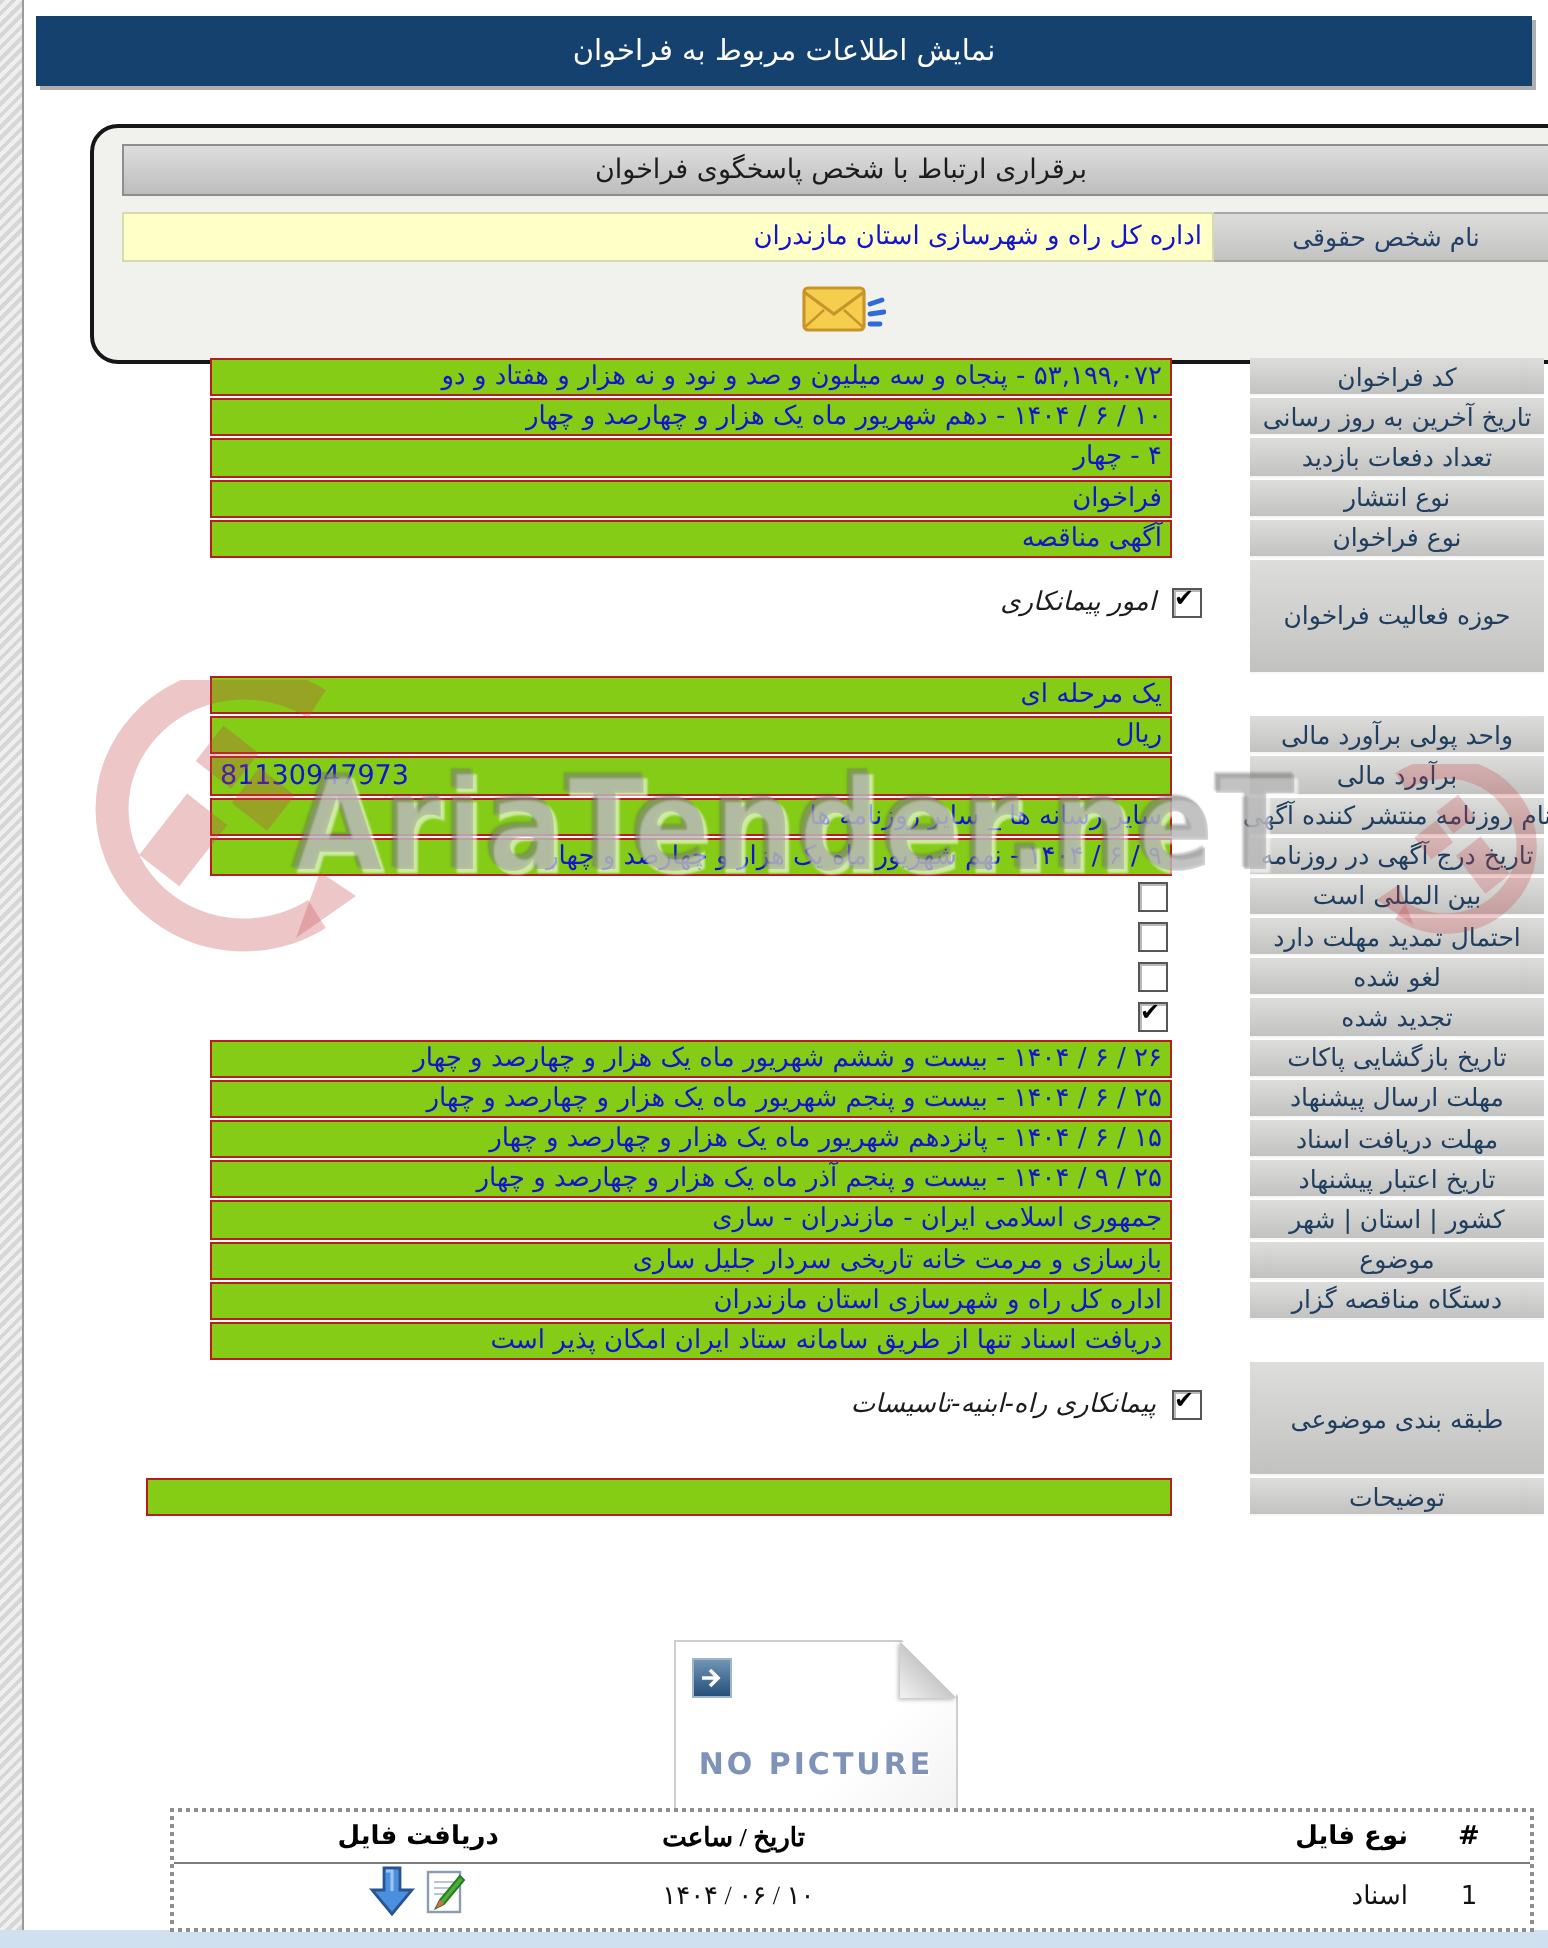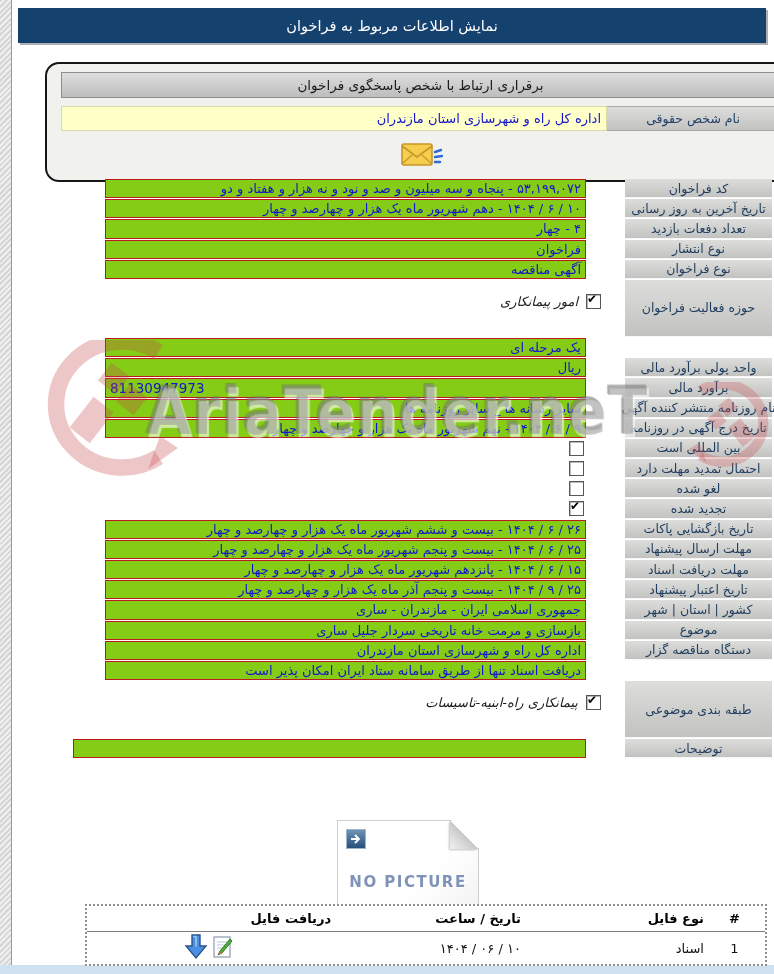--- a/index.html
+++ b/index.html
@@ -69,22 +69,22 @@
   .nopic .txt{position:absolute;left:0;right:0;top:52px;text-align:center;color:#7f93b8;
     font-weight:bold;font-size:15px;letter-spacing:1.5px;text-shadow:1px 1px 0 #fff;}
   
   .files{position:absolute;left:85px;right:7px;top:904px;height:58px;z-index:2;
     border:2px dotted #8f8f8f;background:#fff;direction:rtl;display:flex;flex-direction:column;}
   .files .hrow{display:flex;height:25px;border-bottom:1px solid #7d7d7d;align-items:center;
     font-weight:bold;font-size:13px;color:#000;}
   .files .drow{display:flex;flex:1;align-items:center;font-size:13px;color:#111;}
   .c-num{width:9%;text-align:center;}
   .c-type{width:27%;}
-  .c-date{width:28%;text-align:right;direction:rtl;}
-  .c-dl{width:36%;}
+  .c-date{width:28%;text-align:left;direction:rtl;font-family:Liberation Serif, serif;}
+  .c-dl{width:36%;text-align:center;}
   .dl-icons{display:flex;justify-content:center;align-items:center;gap:4px;}
   .dl-icons svg{cursor:pointer;}
   
   .bstrip{position:absolute;left:0;right:0;bottom:0;height:9px;background:#cfe0ee;}
 </style>
 </head>
 <body>
 
 <div class="page">
   <div class="edge-strip"></div>

